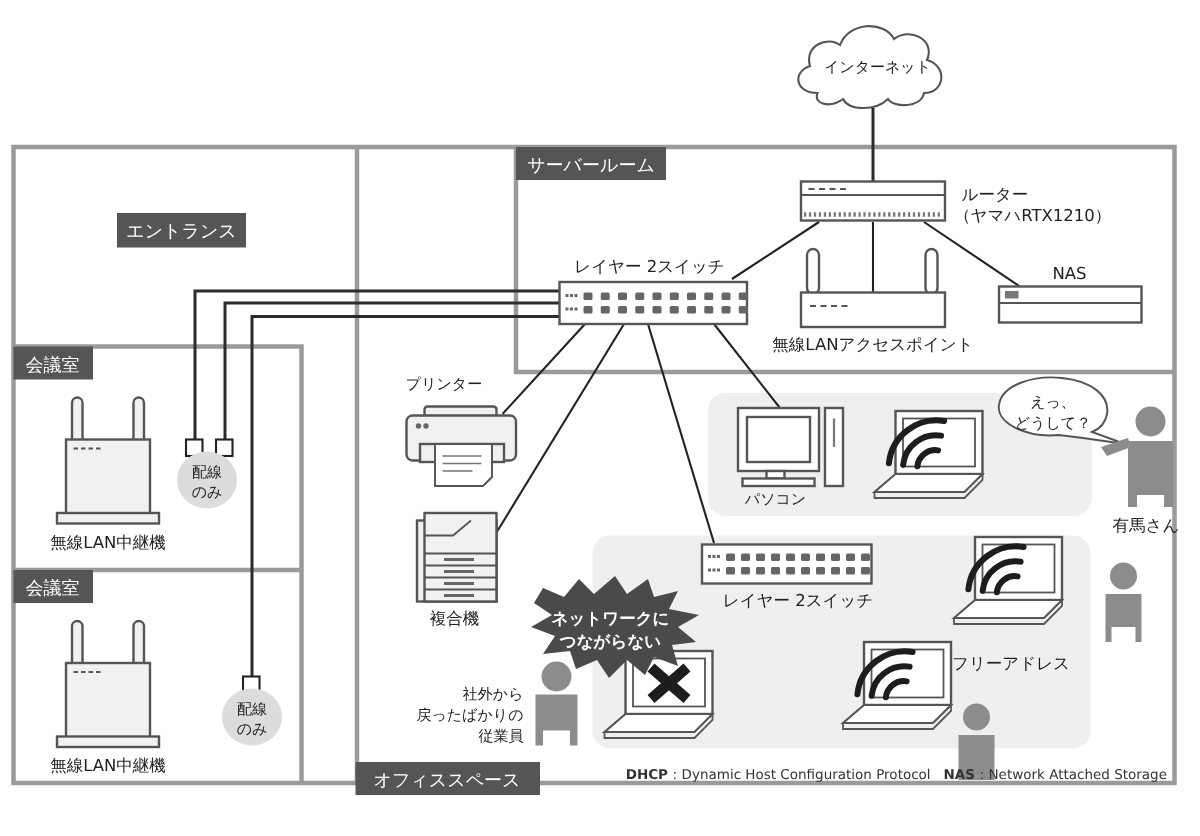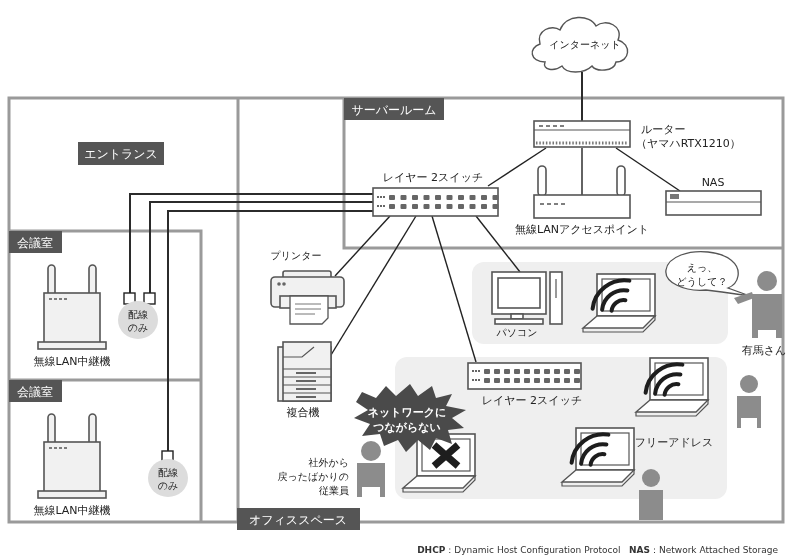--- a/index.html
+++ b/index.html
@@ -9,21 +9,21 @@
   .wall { fill:none; stroke:#9a9a9a; stroke-width:3; }
   .tag { fill:#555555; }
   .tagtxt { fill:#ffffff; font-size:12px; font-family:"DejaVu Sans", sans-serif; }
   .dev { fill:#ffffff; stroke:#555; stroke-width:1.6; }
   .devg { fill:#f1f1f1; stroke:#555; stroke-width:1.6; }
   .cable { fill:none; stroke:#222; stroke-width:1.4; }
   .cable2 { fill:none; stroke:#2b2b2b; stroke-width:2; }
   .zone { fill:#efefef; }
   .person { fill:#8c8c8c; }
   .wifi { fill:none; stroke:#1d1d1d; stroke-width:4; stroke-linecap:round; }
-  .foot { position:absolute; right:22px; top:544px; font-size:9px; color:#333; font-family:"DejaVu Sans", sans-serif; white-space:nowrap; }
+  .foot { position:absolute; right:22px; top:510px; font-size:9px; color:#333; font-family:"DejaVu Sans", sans-serif; white-space:nowrap; }
   .foot b { font-weight:bold; }
 </style>
 </head>
 <body>
 
 <svg width="800" height="557" viewBox="0 0 800 557">
 
   <rect class="wall" x="9" y="98" width="774" height="151" style="stroke:none;fill:none"></rect>
   <path class="wall" d="M9 98 H783 V522 H9 Z"></path>
   <line class="wall" x1="238" y1="98" x2="238" y2="522"></line>

